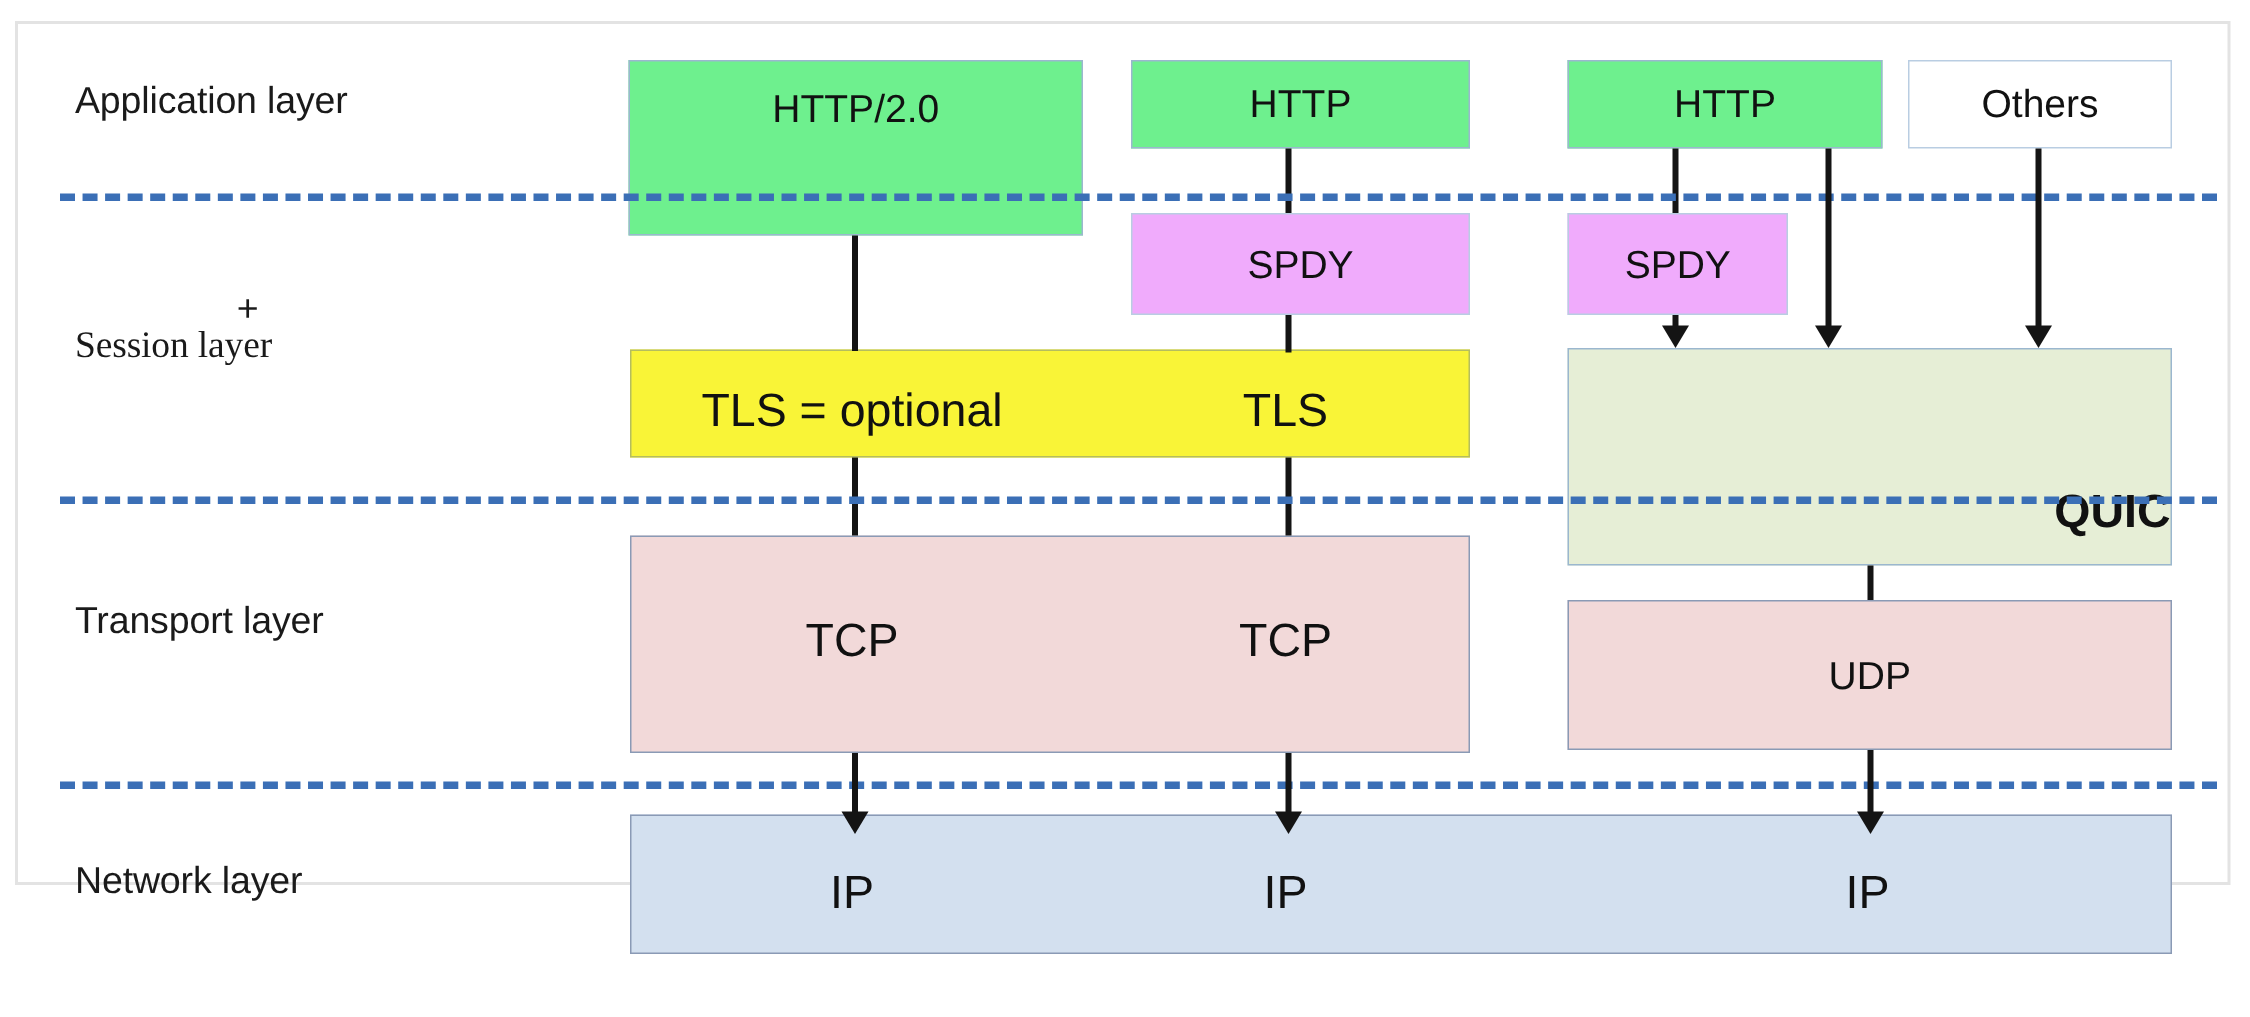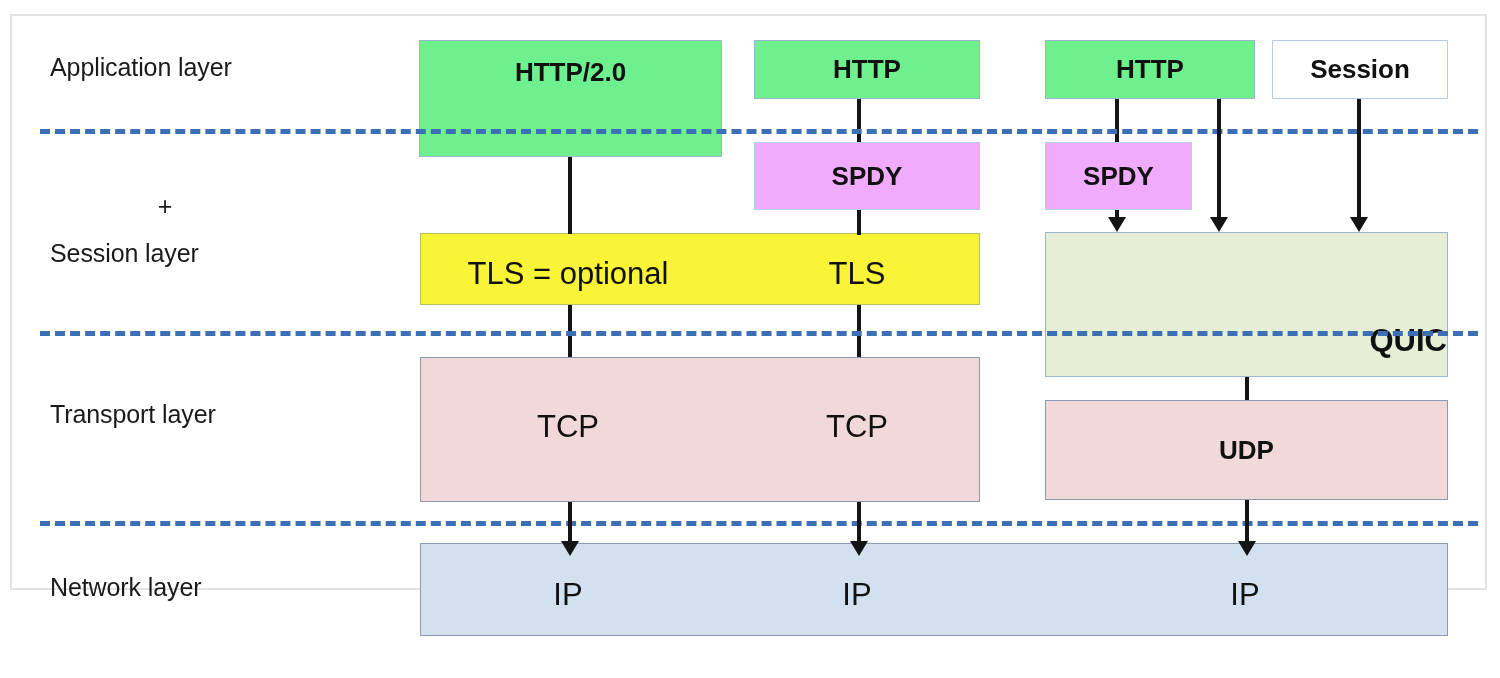--- a/index.html
+++ b/index.html
@@ -54,21 +54,21 @@
   .box {
     position: absolute;
     box-sizing: border-box;
     display: flex;
     align-items: center;
     justify-content: center;
     font-size: 26px;
     color: #111111;
     z-index: 3;
   }
-  .box .lbl { position: relative; z-index: 4; font-weight: bold; }
+  .box .lbl { position: relative; z-index: 4; }
 
   .box-green  { background: #6ef08e; border: 1px solid #9bb7cf; }
   .box-white  { background: #ffffff; border: 1px solid #b9cde2; }
   .box-orange { background: #f0abfc; border: 1px solid #b9cde2; }
   .box-yellow { background: #f9f437; border: 1px solid #b5bd5e; }
   .box-pink   { background: #f2d9d9; border: 1px solid #8a9ab5; }
   .box-blue   { background: #d3e0ef; border: 1px solid #8a9ab5; }
   .box-quic   { background: #e6eed6; border: 1px solid #9bb7cf; }
 
   
@@ -115,21 +115,21 @@
 <body>
 
 <div id="canvas">
   <div id="frame">
 
     <div class="layer-label" style="left:38px; top:37px;">Application layer</div>
 
 
     <div class="layer-label center-plus" style="left:38px; top:176px;">+</div>
 
-    <div class="layer-label" style="left:38px; top:223px;">Session layer</div>
+    <div class="layer-label" style="left:38px; top:200px;font-family:Liberation Serif, serif;">Session layer</div>
 
     <div class="layer-label" style="left:38px; top:384px;">Transport layer</div>
 
     <div class="layer-label" style="left:38px; top:557px;">Network layer</div>
 
     <div class="divider" style="left:28px; top:113px; width:1438px;"></div>
     <div class="divider" style="left:28px; top:315px; width:1438px;"></div>
     <div class="divider" style="left:28px; top:505px; width:1438px;"></div>
 
     <div class="box box-green under-divider" style="left:407px; top:24px; width:303px; height:117px;">
@@ -162,21 +162,21 @@
       <span class="lbl">SPDY</span>
     </div>
 
     <div class="connector" style="left:845px; top:194px; height:25px;"></div>
 
     <div class="box box-green" style="left:1033px; top:24px; width:210px; height:59px;">
       <span class="lbl">HTTP</span>
     </div>
 
     <div class="box box-white" style="left:1260px; top:24px; width:176px; height:59px;">
-      <span class="lbl">Session</span>
+      <span class="lbl">Others</span>
     </div>
 
     <div class="connector" style="left:1103px; top:83px; height:43px;"></div>
 
     <div class="box box-orange" style="left:1033px; top:126px; width:147px; height:68px;">
       <span class="lbl">SPDY</span>
     </div>
 
     <div class="arrow" style="left:1103px; top:194px; height:8px;"></div>
 

